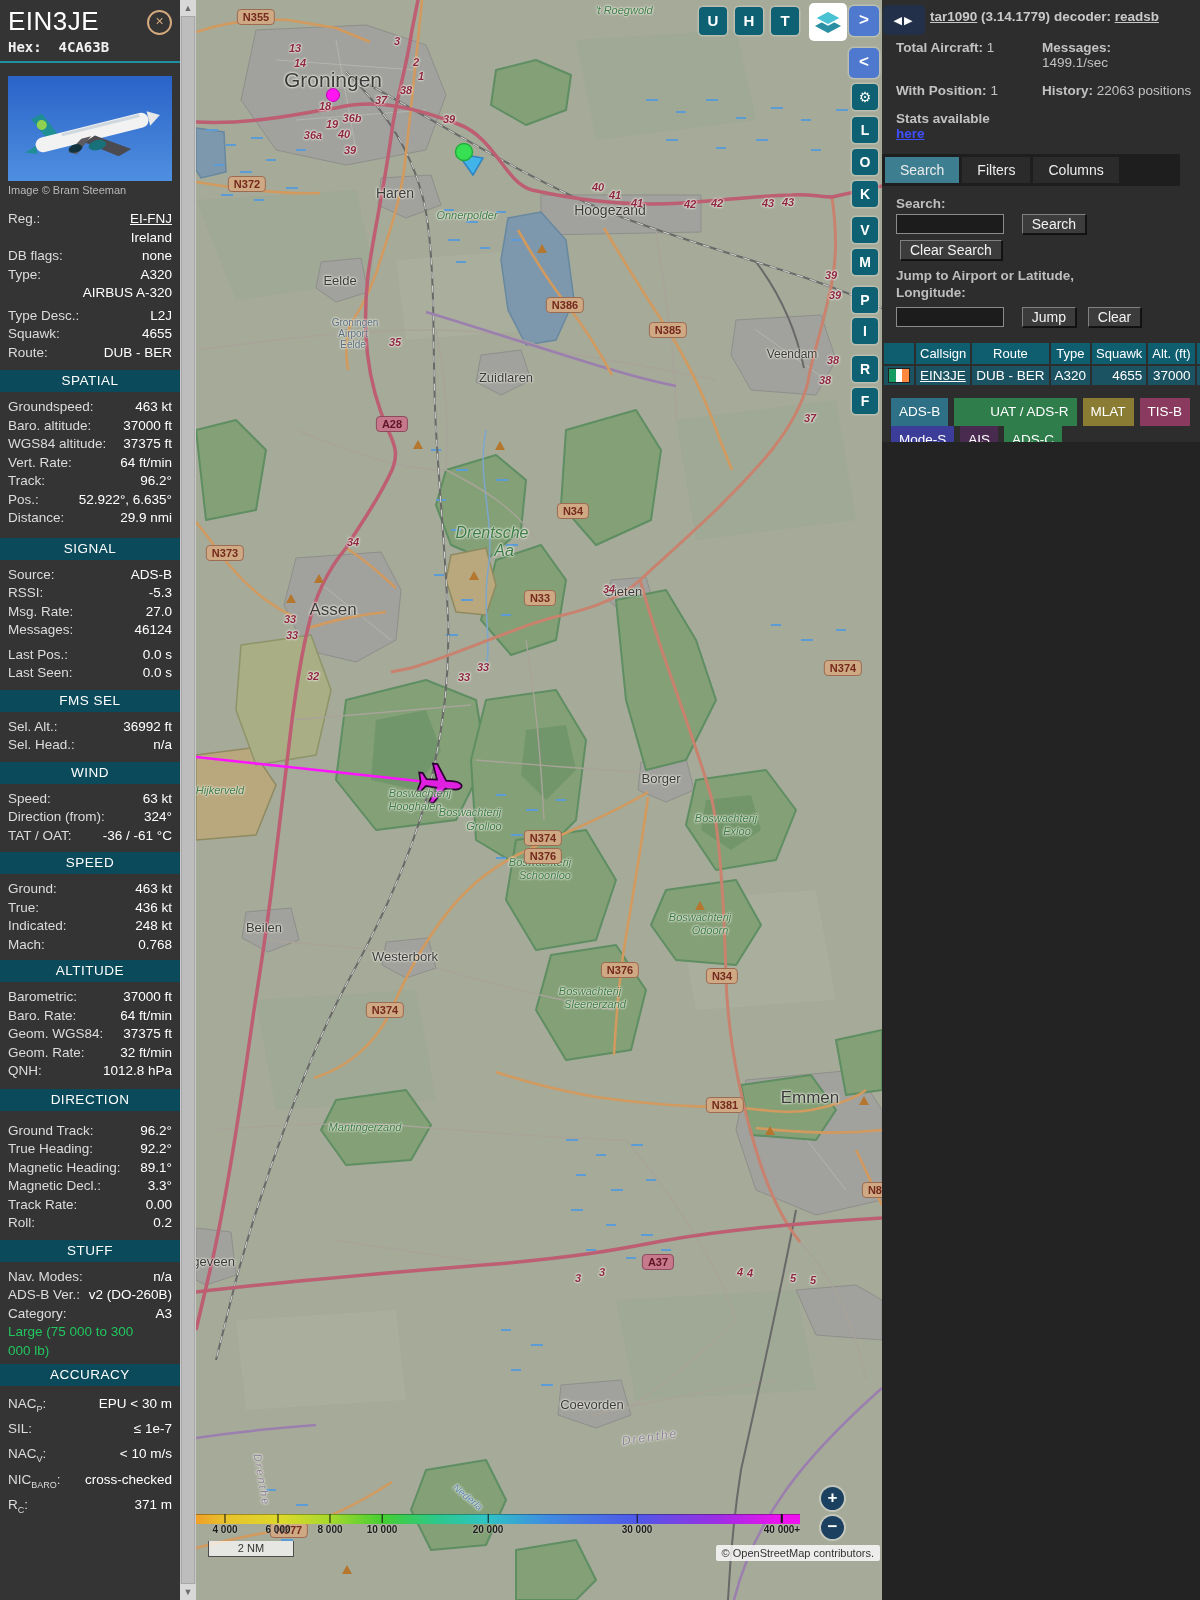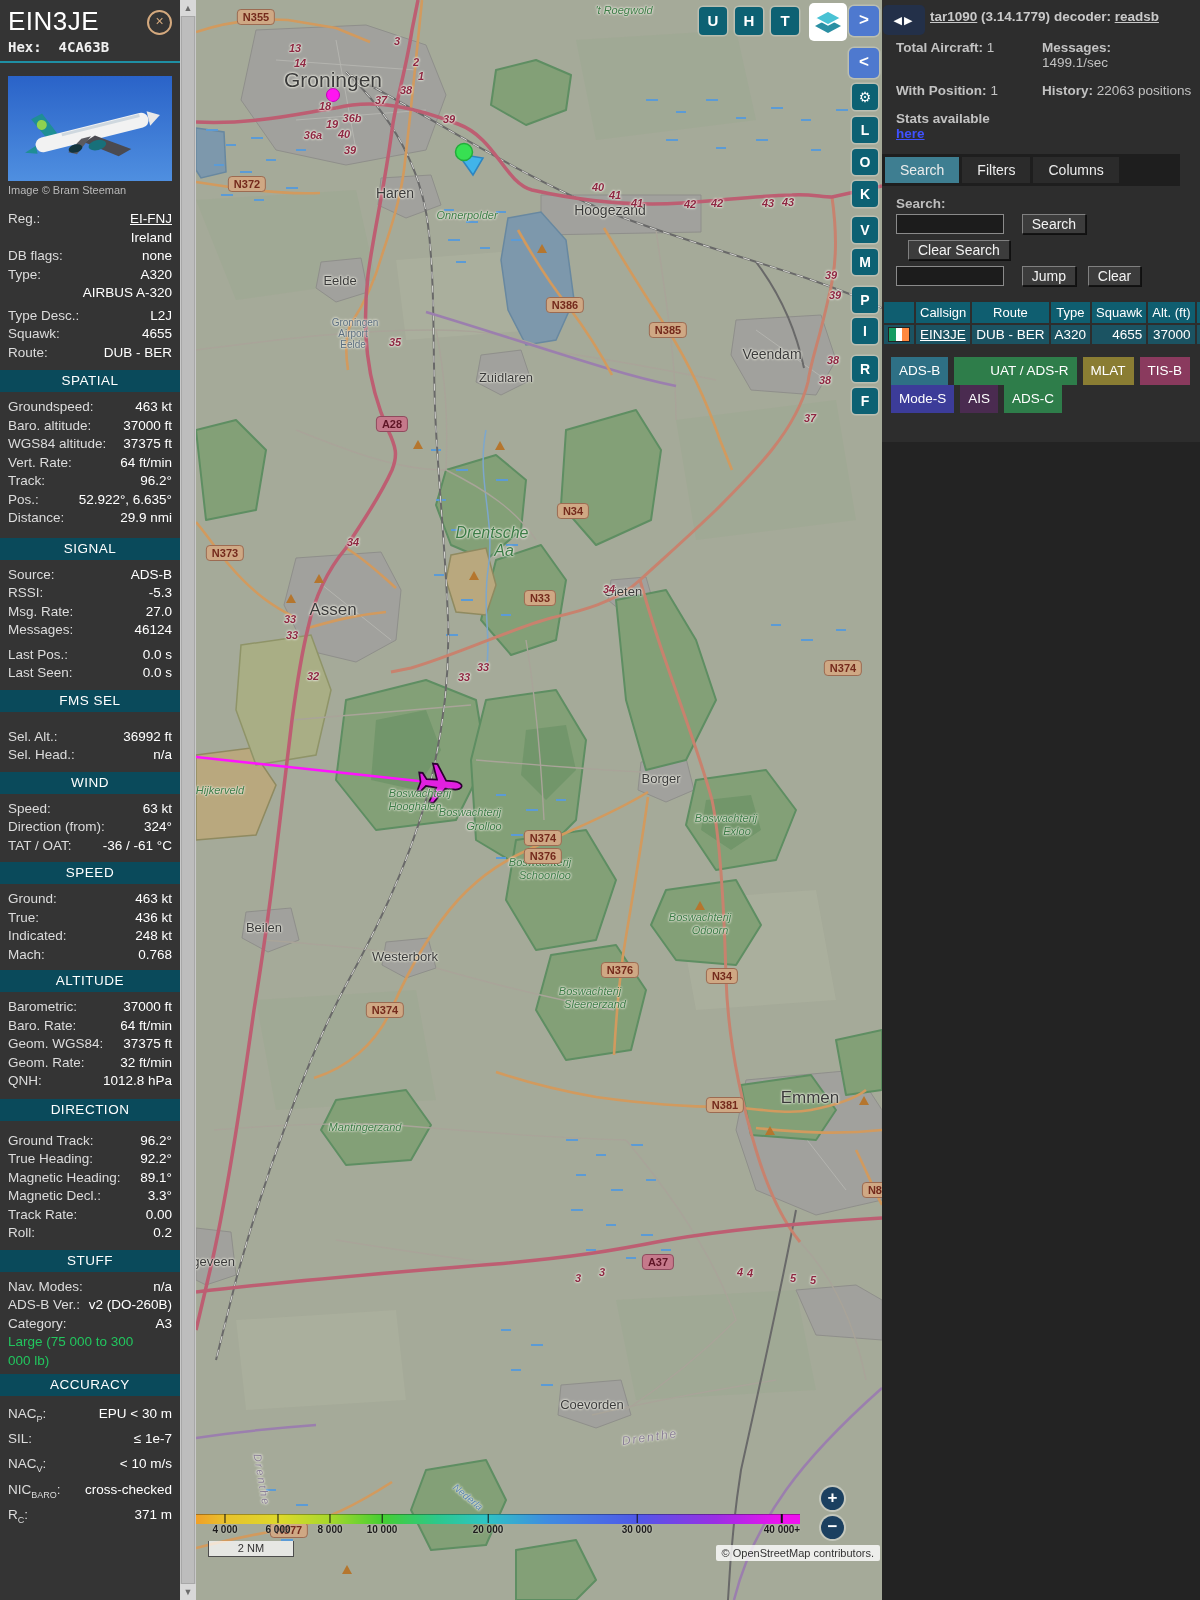--- a/index.html
+++ b/index.html
@@ -224,21 +224,21 @@
         <span class="lbl"><span>Last Pos.:</span></span>
         <span class="val">0.0 s</span>
       </div>
       <div class="row">
         <span class="lbl"><span>Last Seen:</span></span>
         <span class="val">0.0 s</span>
       </div>
   </div>
 
   <div class="sechead" style="margin-top:7px">FMS SEL</div>
-  <div style="margin-top:16px">
+  <div style="margin-top:6px">
     <div class="row">
         <span class="lbl"><span>Sel. Alt.:</span></span>
         <span class="val">36992 ft</span>
       </div>
       <div class="row">
         <span class="lbl"><span>Sel. Head.:</span></span>
         <span class="val">n/a</span>
       </div>
   </div>
 
@@ -555,21 +555,21 @@
       <path d="M0,-19 C2,-19 3.5,-16 3.5,-12 L3.5,-5 L17,4 L17,8 L3.5,3 L3,12 L8,16 L8,19 L0,17 L-8,19 L-8,16 L-3,12 L-3.5,3 L-17,8 L-17,4 L-3.5,-5 L-3.5,-12 C-3.5,-16 -2,-19 0,-19 Z" fill="#e020e0" stroke="#2b0030" stroke-width="1.5"></path>
     </g>
   </svg>
 
   <div class="map-overlay">
     <div class="map-label city" style="left: 137px; top: 80px; font-size: 21px;">Groningen</div>
       <div class="map-label city" style="left: 199px; top: 193px; font-size: 14px;">Haren</div>
       <div class="map-label city" style="left: 414px; top: 210px; font-size: 14px;">Hoogezand</div>
       <div class="map-label city" style="left: 144px; top: 280px; font-size: 13px;">Eelde</div>
       <div class="map-label city" style="left: 310px; top: 377px; font-size: 13px;">Zuidlaren</div>
-      <div class="map-label city" style="left: 576px; top: 354px; font-size: 14px;">Veendam</div>
+      <div class="map-label city" style="left: 596px; top: 354px; font-size: 12px;">Veendam</div>
       <div class="map-label city" style="left: 137px; top: 610px; font-size: 17px;">Assen</div>
       <div class="map-label city" style="left: 427px; top: 591px; font-size: 13px;">Gieten</div>
       <div class="map-label city" style="left: 465px; top: 778px; font-size: 13px;">Borger</div>
       <div class="map-label city" style="left: 68px; top: 927px; font-size: 13px;">Beilen</div>
       <div class="map-label city" style="left: 209px; top: 956px; font-size: 13px;">Westerbork</div>
       <div class="map-label city" style="left: 614px; top: 1098px; font-size: 17px;">Emmen</div>
       <div class="map-label city" style="left: 396px; top: 1404px; font-size: 13px;">Coevorden</div>
       <div class="map-label city" style="left: 14px; top: 1261px; font-size: 13px;">ogeveen</div>
     <div class="map-label nature" style="left: 428px; top: 10px;">'t Roegwold</div>
       <div class="map-label nature" style="left: 271px; top: 215px;">Onnerpolder</div>
@@ -736,21 +736,22 @@
       <div class="ptab active">Search</div>
         <div class="ptab">Filters</div>
         <div class="ptab">Columns</div>
     </div>
     <div class="pform">
       <div class="flabel">Search:</div>
       <div>
         <input style="">
         <button class="pbtn">Search</button>
       </div>
-      <div style="margin-top:6px"><button class="pbtn" style="margin-left:12px">Clear Search</button></div>
+      <div style="margin-top:6px"><button class="pbtn" style="margin-left:4px">Clear Search</button></div>
+      <div class="jumplabel">Jump to Airport or Latitude, Longitude:</div>
       <div style="margin-top:3px">
         <input style="">
         <button class="pbtn">Jump</button>
         <button class="pbtn sm">Clear</button>
       </div>
     </div>
     <table class="ptable">
       <tbody>
           <tr>
         <th style="width:20px"></th>

